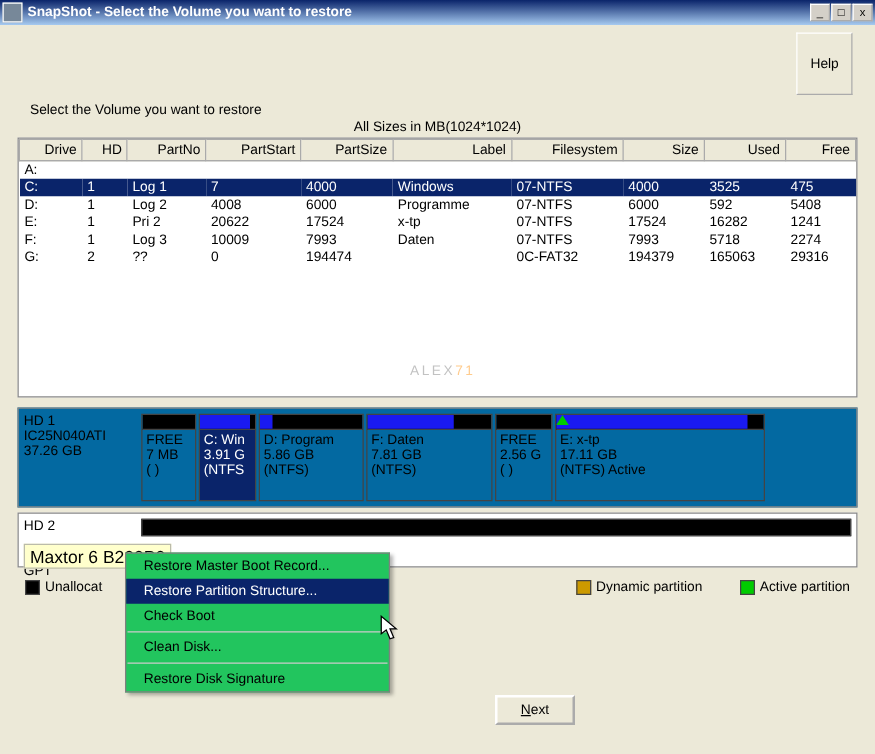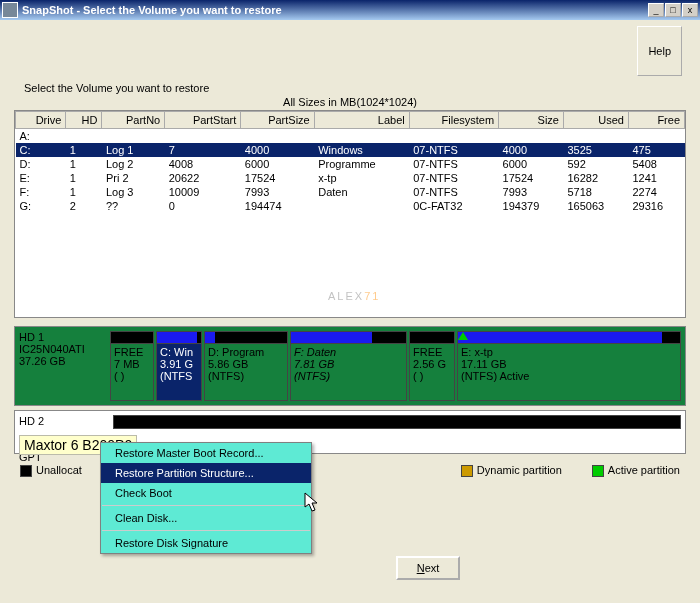--- a/index.html
+++ b/index.html
@@ -19,38 +19,38 @@
 
 .table-wrap { margin: 0 14px; border: 1px solid #888; background: #fff; height: 208px; overflow: hidden; }
 table { border-collapse: collapse; width: 100%; }
 th { background: #ece9d8; border: 1px solid #aaa; padding: 2px 4px; text-align: right; font-weight: normal; }
 td { padding: 1px 4px; text-align: left; }
 tr.sel td { background: #0a246a; color: #fff; }
 
 .watermark { position: absolute; top: 280px; left: 280px; font-size: 22px; font-weight: 400; letter-spacing: 2px; color: rgba(255,140,0,0.45); pointer-events:none; z-index: 5; margin-left: 48px; }
 .watermark .g { color: rgba(120,120,120,0.45); }
 
-.hd-block { margin: 8px 14px 4px; border: 1px solid #888; background: #15803d; padding: 4px; display: flex; gap: 4px; align-items: stretch; height: 80px; }
+.hd-block { margin: 8px 14px 4px; border: 1px solid #888; background: #0369a1; padding: 4px; display: flex; gap: 4px; align-items: stretch; height: 80px; }
 .hd-info { width: 90px; font-size: 10px; }
 .hd-info div { white-space: nowrap; overflow: hidden; }
 .part { border: 1px solid #444; display: flex; flex-direction: column; font-size: 10px; overflow: hidden; }
 .part .bar { height: 12px; background: #000; border-bottom: 1px solid #444; position: relative; }
 .part .bar .fill { height: 100%; background: #1a1af0; }
 .part .lbl { padding: 2px 3px; flex:1; }
 .part.sel .lbl { background: #0a246a; color: #fff; }
 
 .hd2-block { margin: 4px 14px; border: 1px solid #888; background: #fff; padding: 4px; display: flex; gap: 4px; height: 44px; position: relative; }
 .hd2-info { width: 90px; font-size: 10px; }
 .hd2-bar { flex: 1; border: 1px solid #444; background: #000; height: 14px; }
 .yellow-note { position: absolute; top: 24px; left: 4px; background: #ffffcc; border: 1px solid #bba; padding: 1px 4px; font-size: 14px; }
 
 .legend { display: flex; gap: 30px; padding: 6px 20px; align-items: center; }
 .swatch { width: 12px; height: 12px; border: 1px solid #444; display: inline-block; margin-right: 4px; vertical-align: middle; }
 
-.context-menu { position: absolute; top: 442px; left: 100px; width: 212px; background: #5eead4; border: 1px solid #808080; box-shadow: 2px 2px 3px rgba(0,0,0,0.3); z-index: 20; }
+.context-menu { position: absolute; top: 442px; left: 100px; width: 212px; background: #22c55e; border: 1px solid #808080; box-shadow: 2px 2px 3px rgba(0,0,0,0.3); z-index: 20; }
 .context-menu .item { padding: 4px 14px; cursor: default; }
 .context-menu .item.hov { background: #0a246a; color: #fff; }
 .context-menu hr { border: none; border-top: 1px solid #ccc; margin: 2px 1px; }
 
 .cursor { position:absolute; top: 492px; left: 304px; z-index: 30; pointer-events:none;}
 .cursor svg { width: 18px; height: 22px; }
 
 .next-btn { position: absolute; top: 556px; left: 396px; width: 64px; height: 24px; background: #ece9d8; border: 2px outset #fff; cursor: pointer; }
 .next-btn u { text-decoration: underline; }
 
@@ -191,33 +191,33 @@
           <div class="fill" style="width: 90%;"></div>
         </div>
         <div class="lbl">C: Win<br>3.91 G<br>(NTFS</div>
       </div>
       <div class="part" style="width: 84px;">
         <div class="bar">
           <div class="fill" style="width: 12%;"></div>
         </div>
         <div class="lbl">D: Program<br>5.86 GB<br>(NTFS)</div>
       </div>
-      <div class="part" style="width: 117px; font-style: italic;">
+      <div class="part" style="width: 101px;">
         <div class="bar">
           <div class="fill" style="width: 70%;"></div>
         </div>
         <div class="lbl">F: Daten<br>7.81 GB<br>(NTFS)</div>
       </div>
       <div class="part" style="width: 46px;">
         <div class="bar">
           <div class="fill" style="width: 0%;"></div>
         </div>
         <div class="lbl">FREE<br>2.56 G<br>( )</div>
       </div>
-      <div class="part" style="width: 224px;">
+      <div class="part" style="width: 168px;">
         <div class="bar" style="position: relative;">
           <div class="fill" style="width: 92%;"></div>
           <div class="active-marker" style="left: 0px; top: 0px;"></div>
         </div>
         <div class="lbl">E: x-tp<br>17.11 GB<br>(NTFS) Active</div>
       </div>
     </div>
 </div>
 
 <div class="hd2-block">

